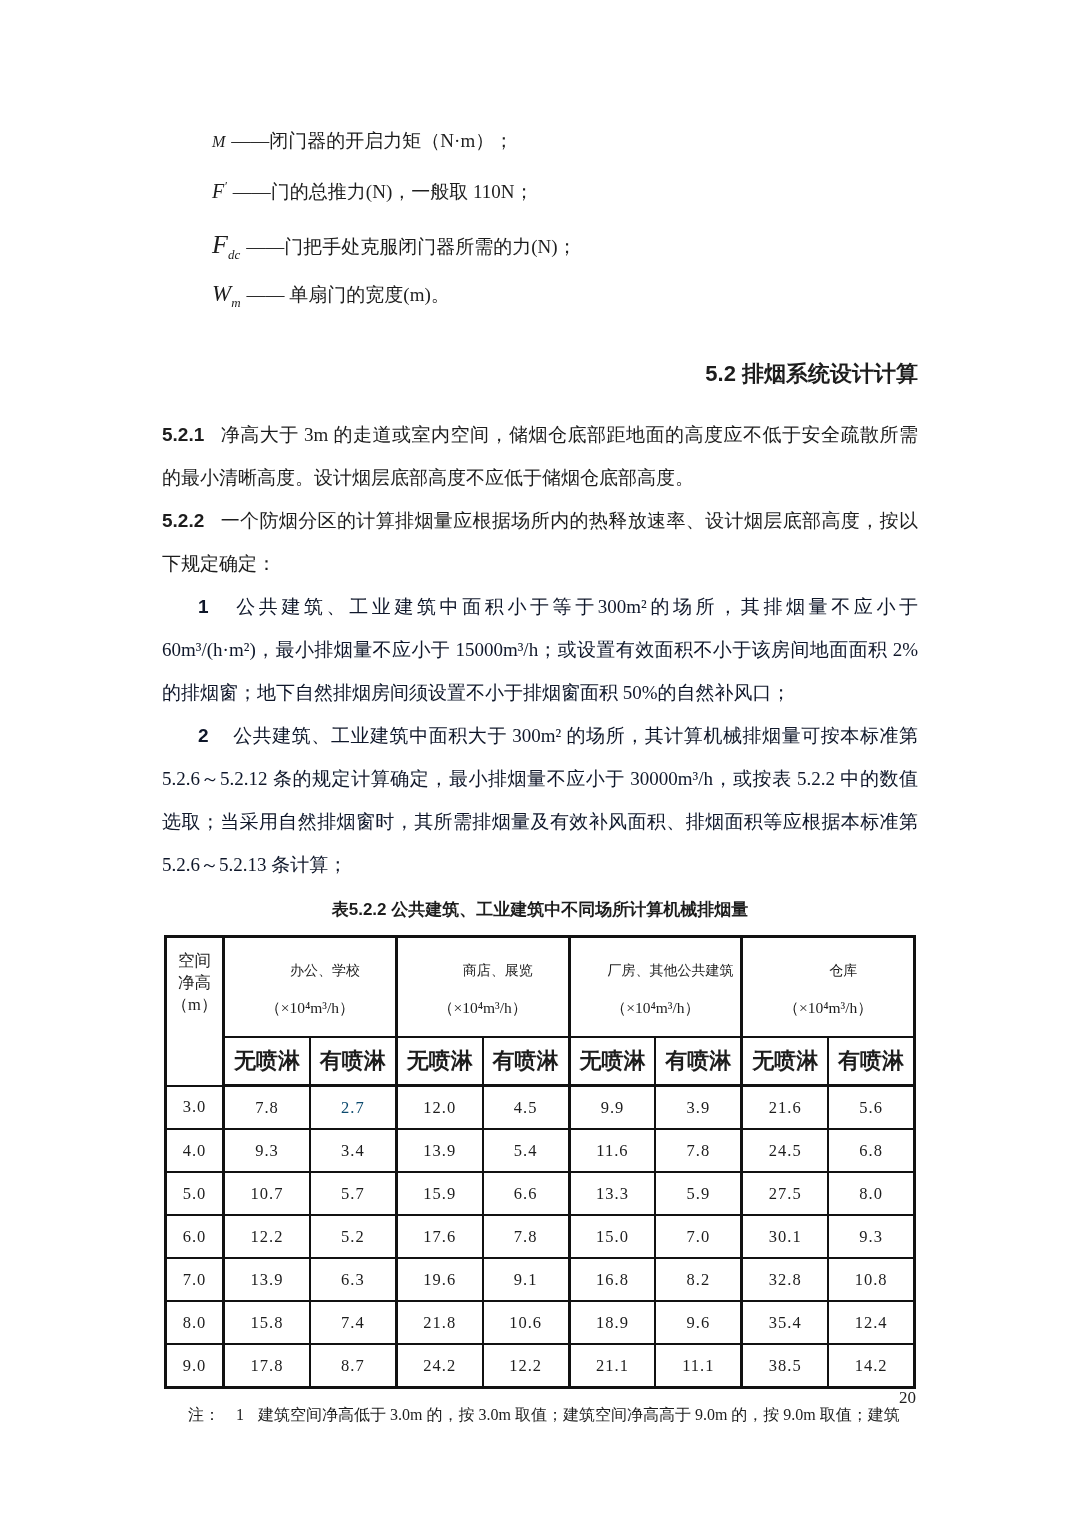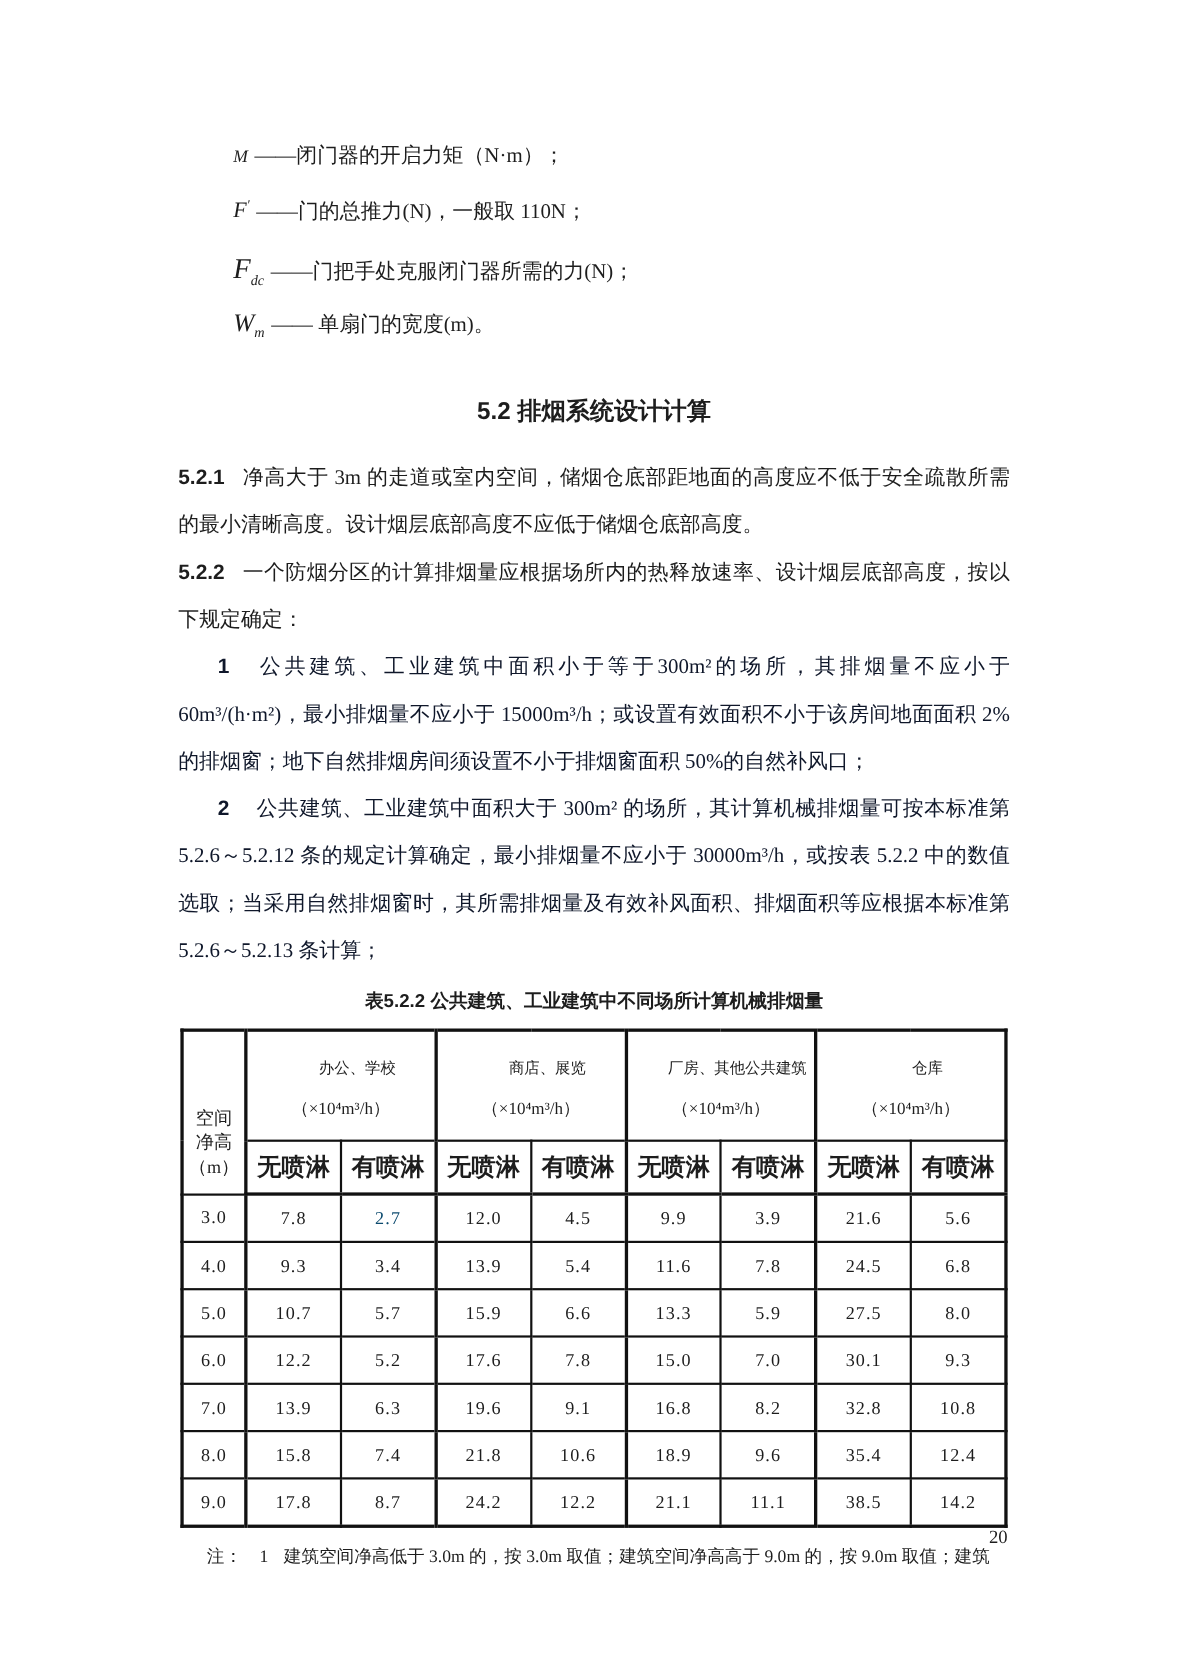--- a/index.html
+++ b/index.html
@@ -12,39 +12,39 @@
   .def-line{display:flex;align-items:baseline;margin-bottom:13px;height:38px;font-size:19px;}
   .def-line .sym{font-style:italic;margin-right:6px;white-space:nowrap;}
   .def-m .sym{font-size:16px;}
   .def-f .sym{font-size:20px;}
   .def-fdc .sym{font-size:26px;}
   .def-w .sym{font-size:23px;}
   .sym sub{font-size:13px;font-style:italic;}
   .sym sup{font-size:12px;}
 
   
-  .section-heading{text-align:center;font-weight:bold;font-size:22px;margin:40px 0 24px;
+  .section-heading{text-align:right;font-weight:bold;font-size:22px;margin:40px 0 24px;
                    font-family:"Liberation Sans","DejaVu Sans",sans-serif;}
 
   
   .para{font-size:19px;line-height:43px;text-align:justify;margin:0;}
   .clause-num{font-weight:bold;margin-right:16px;font-family:"Liberation Sans","DejaVu Sans",sans-serif;}
   .item{color:#0f172a;text-indent:36px;}
   .item .item-num{font-weight:bold;margin-right:24px;font-family:"Liberation Sans","DejaVu Sans",sans-serif;}
 
   
   .table-title{text-align:center;font-weight:bold;font-size:17px;margin-top:12px;
                font-family:"Liberation Sans","DejaVu Sans",sans-serif;}
   table.smoke{border-collapse:collapse;margin:14px auto 0;width:752px;table-layout:fixed;
               border:3px solid #111111;}
   table.smoke td{border:2px solid #111111;text-align:center;vertical-align:middle;
                  font-size:16.5px;padding:0;}
   table.smoke td.gb{border-left:3px solid #111111;}
   table.smoke col.c-h{width:58px;}
-  .corner-stack{display:flex;flex-direction:column;justify-content:flex-end;
+  .corner-stack{display:flex;flex-direction:column;justify-content:flex-start;
                 height:122px;padding:12px 0;}
   td.group{height:98px;}
   .gname{padding-top:6px;font-size:14px;padding-left:30px;}
   .gunit{padding-top:18px;font-size:15.5px;}
   tr.subhead td{height:46px;font-size:22px;border-bottom:3px solid #111111;font-weight:bold;}
   tr.datarow td{height:41px;letter-spacing:1px;}
   td.red-val{color:#0c4a6e;}
 
   
   .note{margin-top:16px;font-size:16px;padding-left:26px;white-space:nowrap;}

